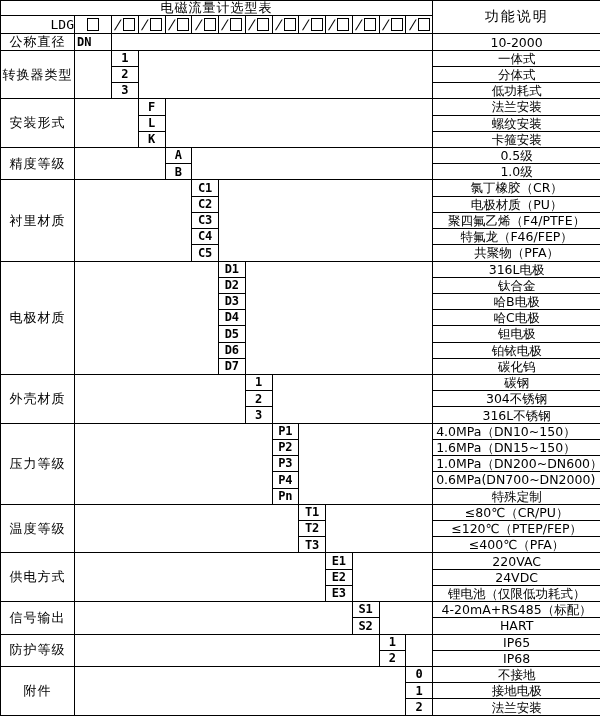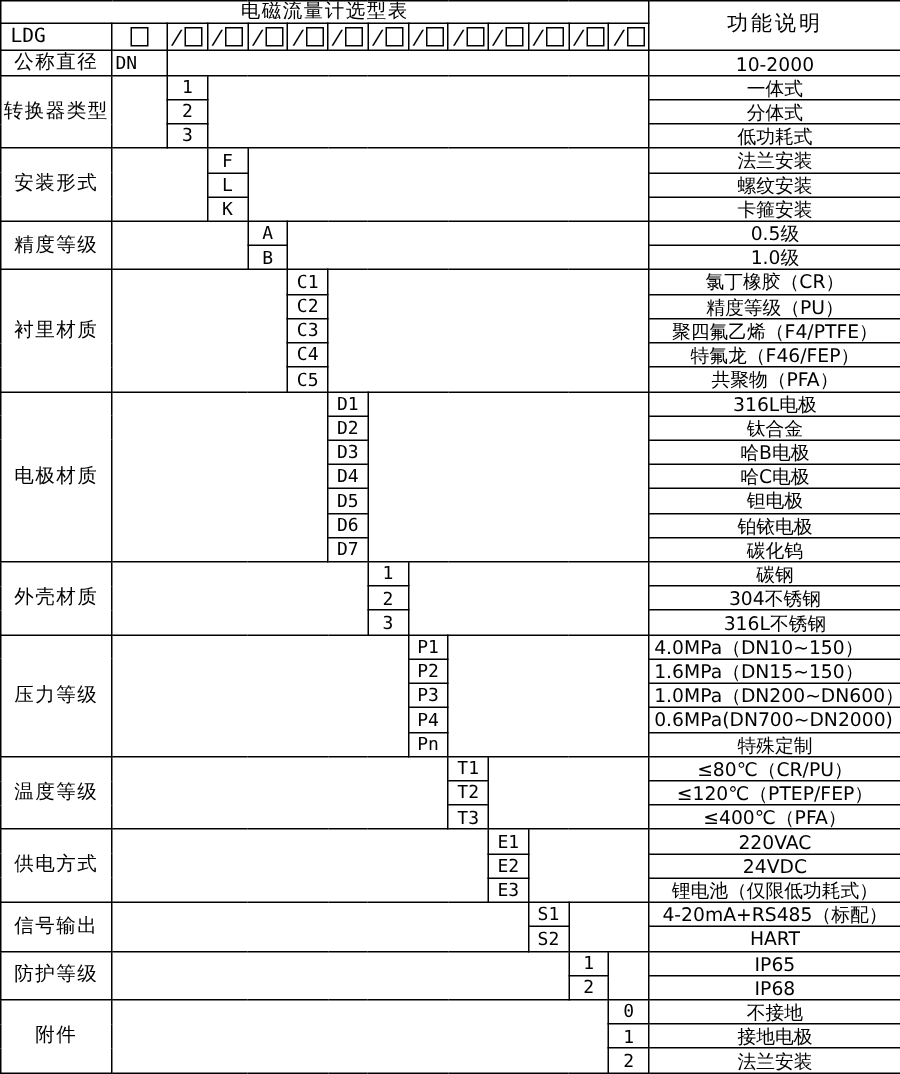--- a/index.html
+++ b/index.html
@@ -13,22 +13,22 @@
   }
   td{
     border:1px solid #000;padding:0;margin:0;
     text-align:center;vertical-align:middle;
     font-size:13px;line-height:1.05;
     white-space:nowrap;overflow:hidden;
   }
   td.title{font-size:13px;letter-spacing:1px;}
   td.fn-header{font-size:14px;letter-spacing:2px;font-family:Liberation Serif, serif;}
   td.cat{font-size:13px;letter-spacing:1px;text-align:center;}
-  td.model-prefix{text-align:left;padding-left:6px;font-family:"DejaVu Sans Mono",monospace;font-size:13px;margin-left:45px;}
-  td.code{font-family:"DejaVu Sans Mono",monospace;font-size:12px;}
+  td.model-prefix{text-align:right;padding-left:6px;font-family:"DejaVu Sans Mono",monospace;font-size:13px;margin-left:45px;}
+  td.code{font-family:"DejaVu Sans Mono",monospace;font-size:12px;font-weight:bold;}
   td.code-left{text-align:left;padding-left:2px;}
   td.desc{font-size:12.5px;}
   td.desc-left{text-align:left;padding-left:3px;}
   td.boxes{font-family:"DejaVu Sans Mono",monospace;}
   tr{height:16px;}
   tr.title-row{height:15px;}
   tr.model-row{height:18px;}
   .cbox{
     display:inline-block;width:10px;height:11px;
     border:1px solid #000;vertical-align:-2px;background:#fff;
@@ -127,21 +127,21 @@
         </tr>
         <tr>
           <td class="cat" rowspan="5">衬里材质</td>
           <td rowspan="5" colspan="4"></td>
           <td class="code">C1</td>
           <td rowspan="5" colspan="8"></td>
           <td class="desc">氯丁橡胶（CR）</td>
         </tr>
         <tr>
           <td class="code">C2</td>
-          <td class="desc">精度等级（PU）</td>
+          <td class="desc">电极材质（PU）</td>
         </tr>
         <tr>
           <td class="code">C3</td>
           <td class="desc">聚四氟乙烯（F4/PTFE）</td>
         </tr>
         <tr>
           <td class="code">C4</td>
           <td class="desc">特氟龙（F46/FEP）</td>
         </tr>
         <tr>

